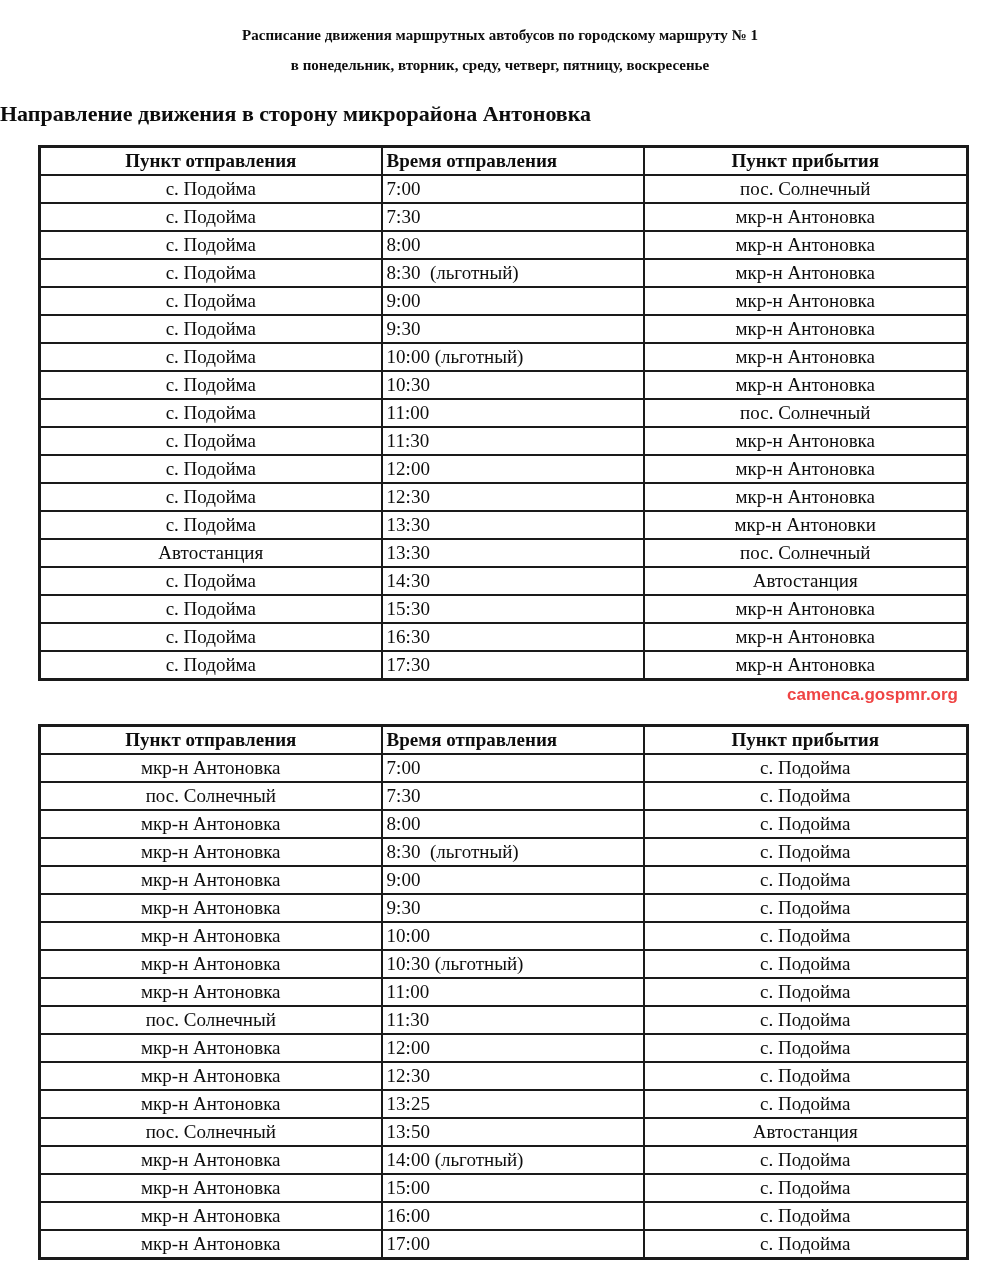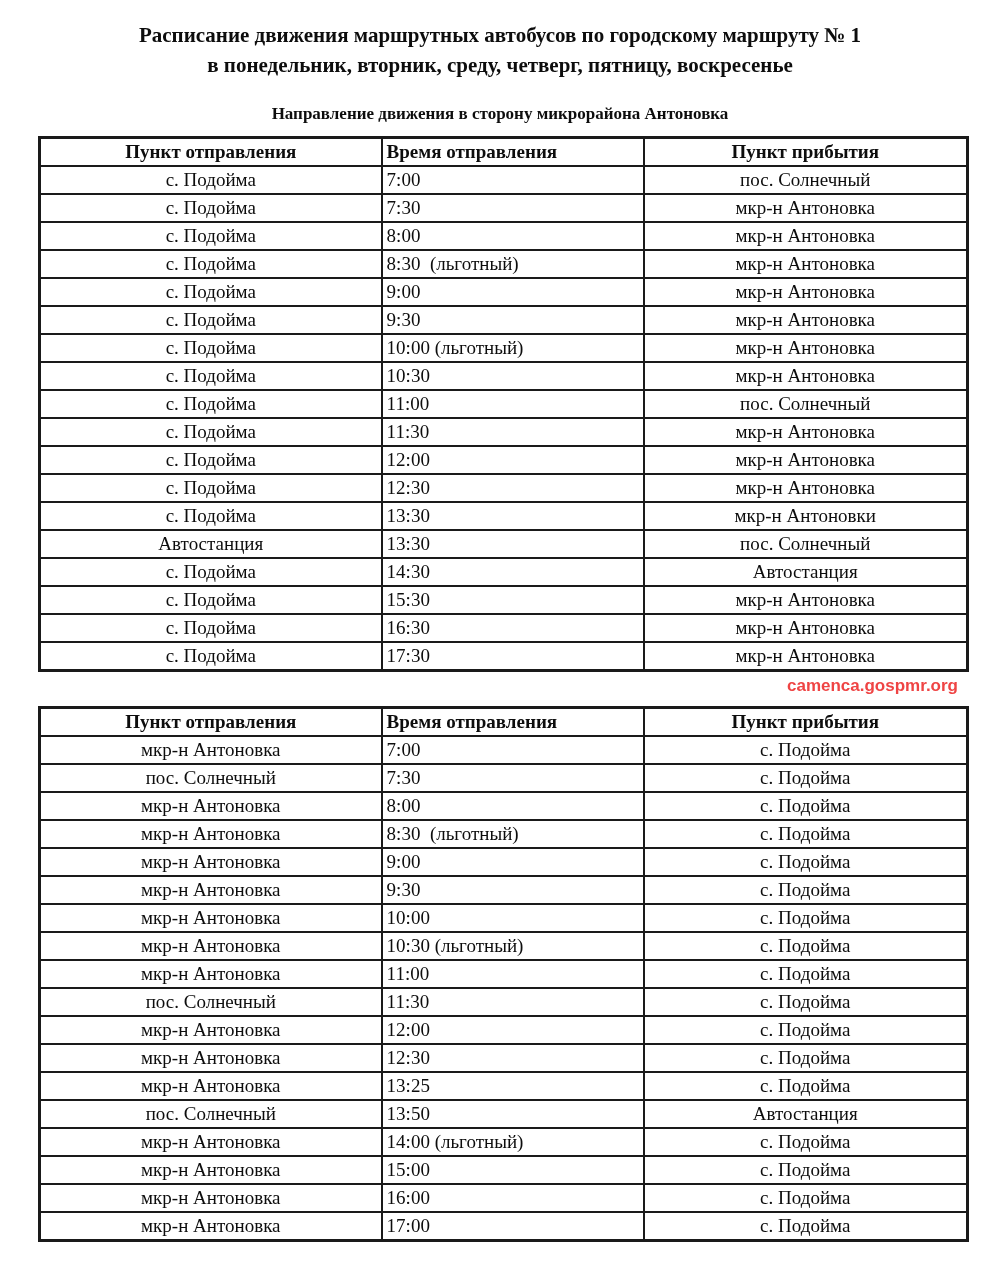--- a/index.html
+++ b/index.html
@@ -17,32 +17,32 @@
   }
   .page {
     width: 1000px;
     height: 1280px;
     position: relative;
   }
   .doc-title {
     padding-top: 20px;
     text-align: center;
     font-weight: bold;
-    font-size: 21px;
+    font-size: 15px;
     line-height: 30px;
   }
   .section-heading {
-    text-align: center;
+    text-align: left;
     font-weight: bold;
-    font-size: 17px;
+    font-size: 22px;
     line-height: 24px;
     margin-top: 22px;
   }
   .tbl-wrap {
-    margin: 10px 31px 0 38px;
+    margin: 19px 31px 0 38px;
   }
   table.schedule {
     width: 100%;
     border-collapse: collapse;
     table-layout: fixed;
   }
   table.schedule, table.schedule th, table.schedule td {
     border: 2px solid #1a1a1a;
   }
   table.schedule {

